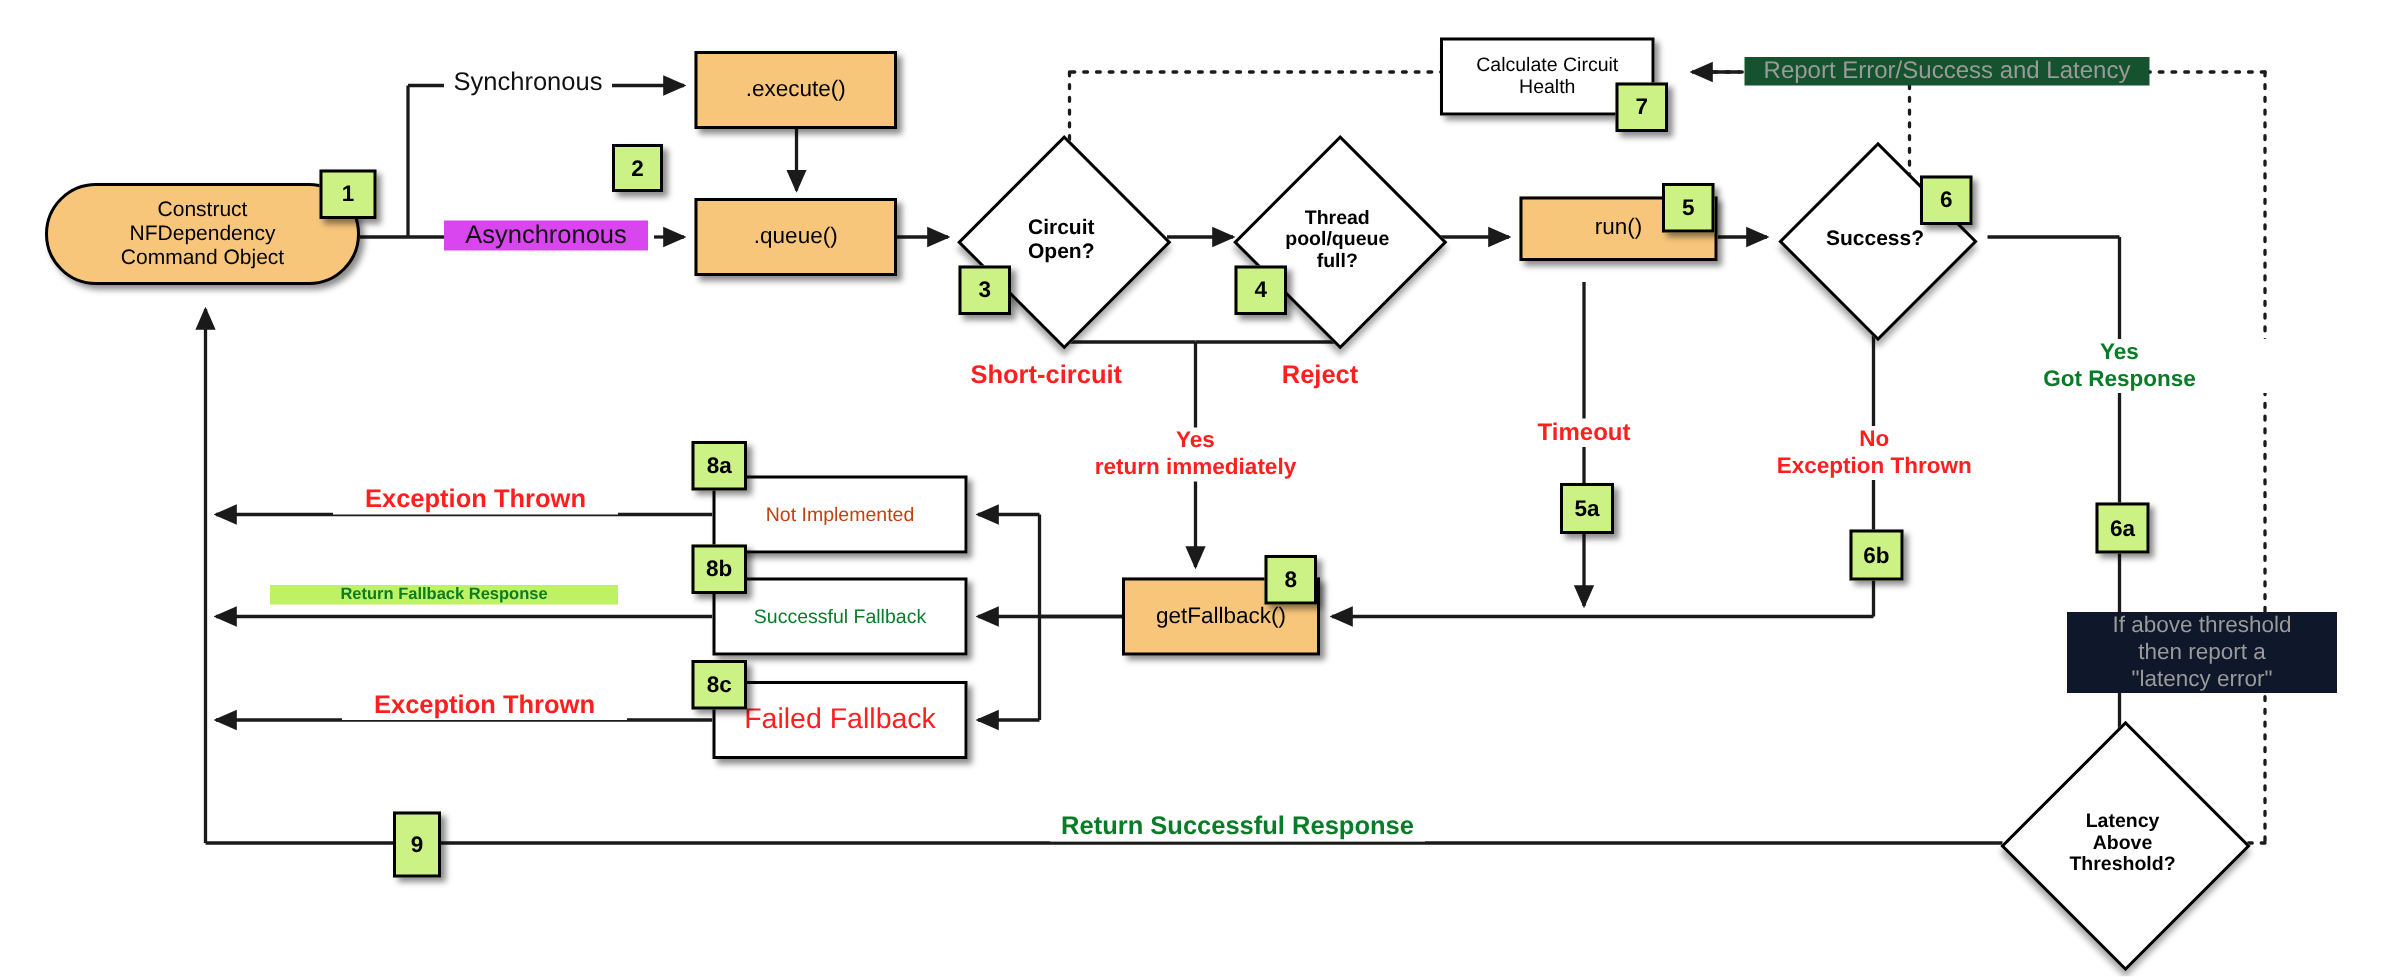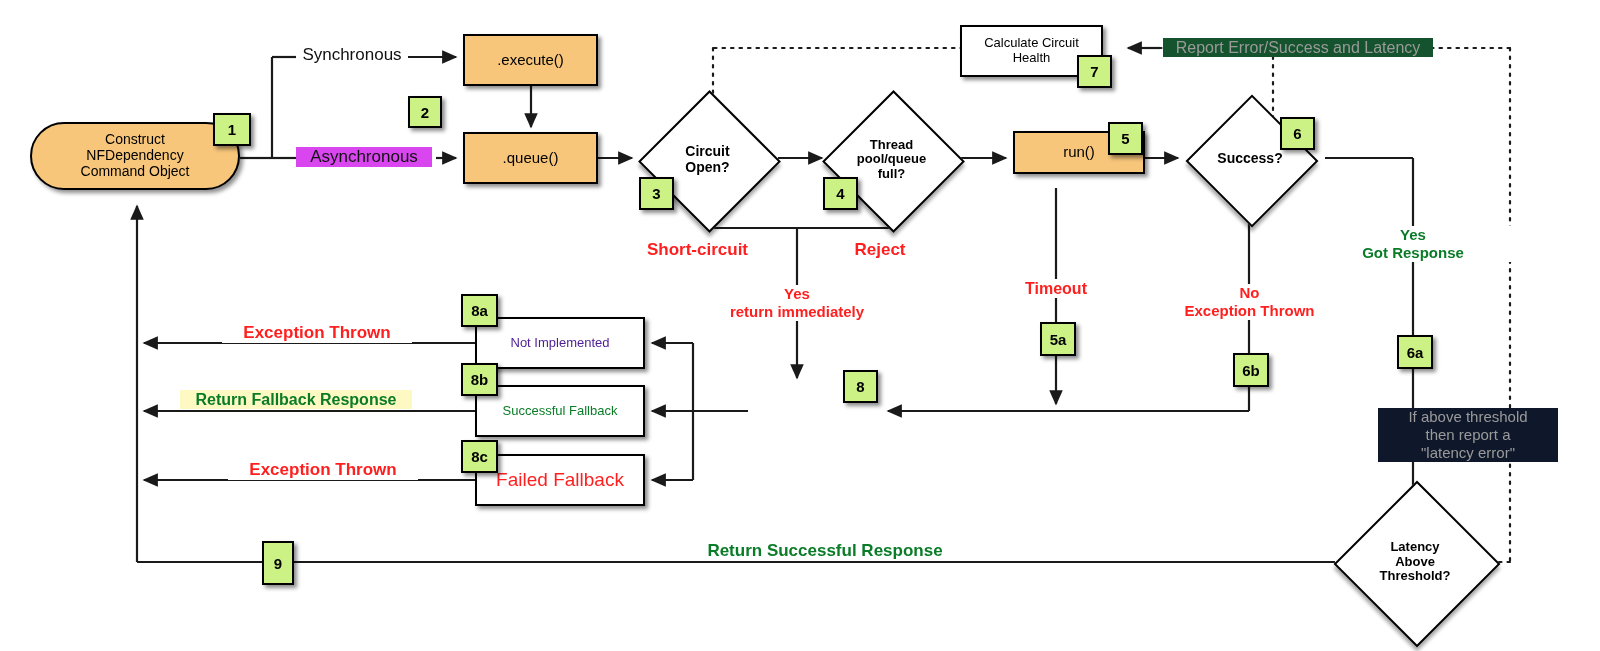--- a/index.html
+++ b/index.html
@@ -169,23 +169,24 @@
   <div class="badge" style="left:1280px;top:117px;width:31px;height:29px;">6</div>
 
   <div class="node whitebox" style="left:960px;top:25px;width:143px;height:52px;font-size:13px;">
     <span>
       <span>Calculate Circuit</span><br>
       <span>Health</span>
     </span>
   </div>
   <div class="badge" style="left:1077px;top:55px;width:31px;height:29px;">7</div>
 
+  <div class="node orange" style="left:748px;top:385px;width:132px;height:52px;font-size:15px;">getFallback()</div>
   <div class="badge" style="left:843px;top:370px;width:31px;height:29px;">8</div>
 
-  <div class="node whitebox" style="left:475px;top:317px;width:170px;height:52px;font-size:13px;color:#4c1d95;">Not Implemented</div>
+  <div class="node whitebox" style="left:475px;top:317px;width:170px;height:52px;font-size:13px;color:#c2410c;">Not Implemented</div>
   <div class="badge" style="left:461px;top:294px;width:33px;height:29px;">8a</div>
 
   <div class="node whitebox" style="left:475px;top:385px;width:170px;height:52px;font-size:13px;color:#0a7c28;">Successful Fallback</div>
   <div class="badge" style="left:461px;top:363px;width:33px;height:29px;">8b</div>
 
   <div class="node whitebox" style="left:475px;top:454px;width:170px;height:52px;font-size:19px;color:#ff1f1f;">Failed Fallback</div>
   <div class="badge" style="left:461px;top:440px;width:33px;height:29px;">8c</div>
 
   <div class="diamond" style="left:1358px;top:505px;width:114px;height:114px;">
     <div class="dshape"></div>
@@ -221,21 +222,21 @@
   <div class="badge" style="left:1233px;top:353px;width:32px;height:30px;">6b</div>
 
   <div class="lbl lbl-green" style="left:1310px;top:226px;width:206px;font-size:15px;background:#fff;">
     <span>Yes</span><br>
     <span>Got Response</span>
   </div>
   <div class="badge" style="left:1397px;top:335px;width:32px;height:30px;">6a</div>
 
   <div class="lbl lbl-red" style="left:222px;top:323px;width:190px;font-size:17px;background:#fff;">Exception Thrown</div>
 
-  <div class="lbl lbl-green" style="left:180px;top:390px;width:232px;font-size:16px;background:#fef9c3;">Return Fallback Response</div>
+  <div class="lbl lbl-green" style="left:180px;top:390px;width:232px;font-size:11px;background:#bef264;">Return Fallback Response</div>
 
   <div class="lbl lbl-red" style="left:228px;top:460px;width:190px;font-size:17px;background:#fff;">Exception Thrown</div>
 
   <div class="lbl lbl-green" style="left:700px;top:541px;width:250px;font-size:17px;background:#fff;">Return Successful Response</div>
   <div class="badge" style="left:262px;top:541px;width:28px;height:40px;">9</div>
 
   <div class="lbl lbl-gray" style="left:1163px;top:38px;width:270px;font-size:16px;background:#14532d;">Report Error/Success and Latency</div>
 
   <div class="lbl lbl-gray wrap" style="left:1378px;top:408px;width:180px;font-size:15px;background:#0f172a;">
     <span>If above threshold</span><br>

